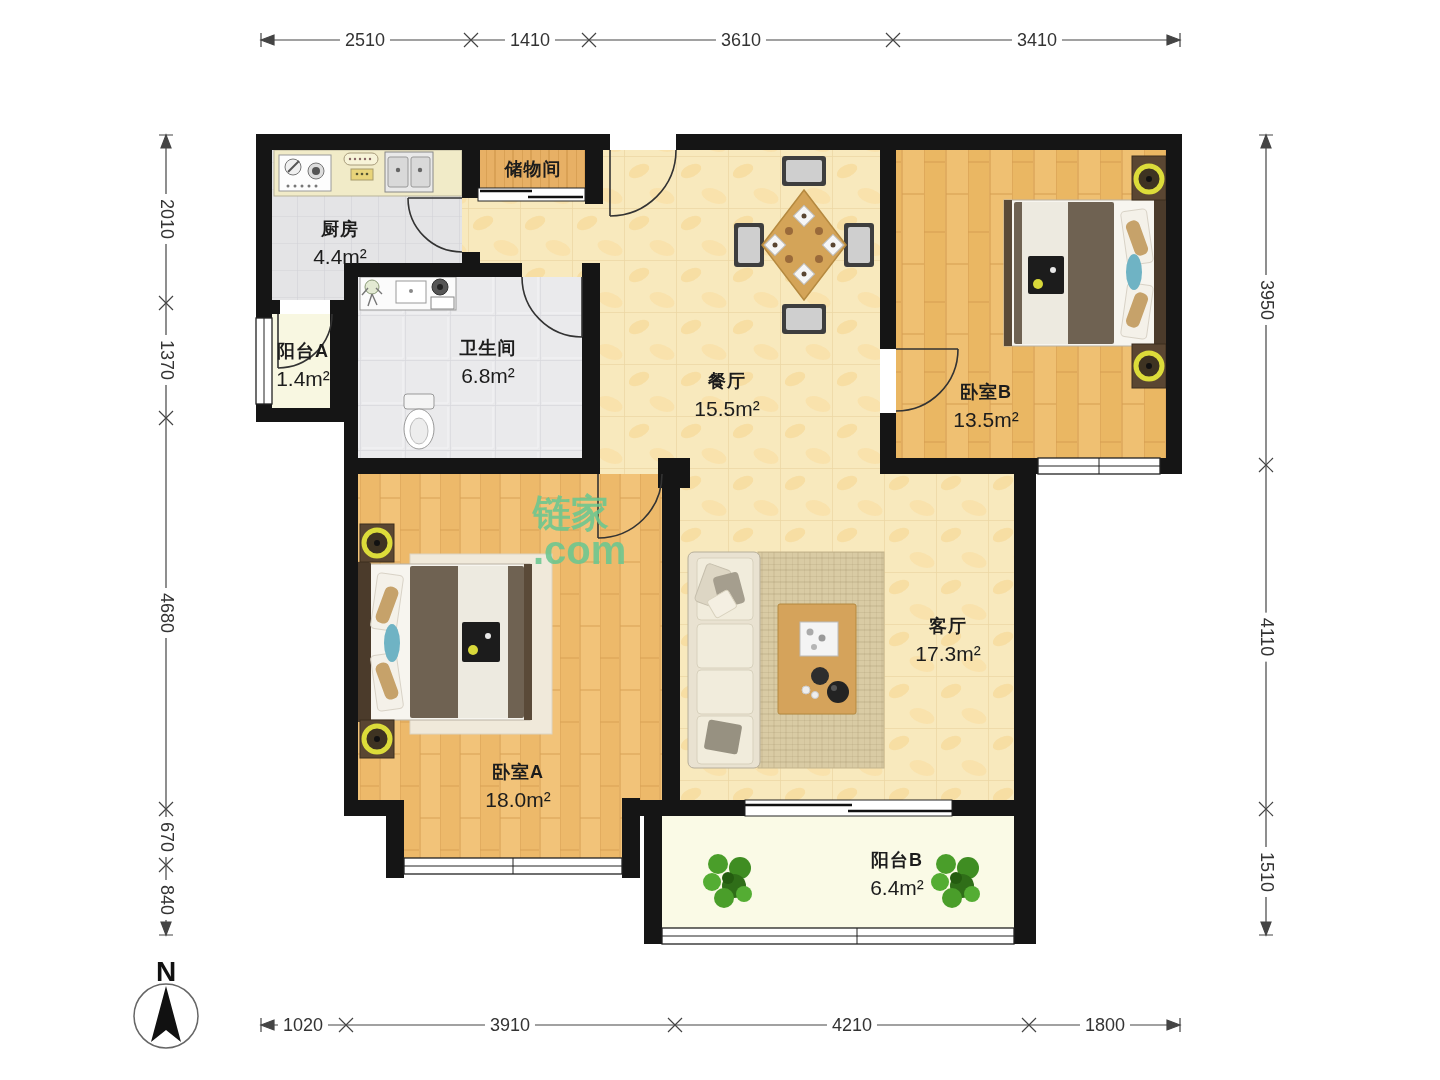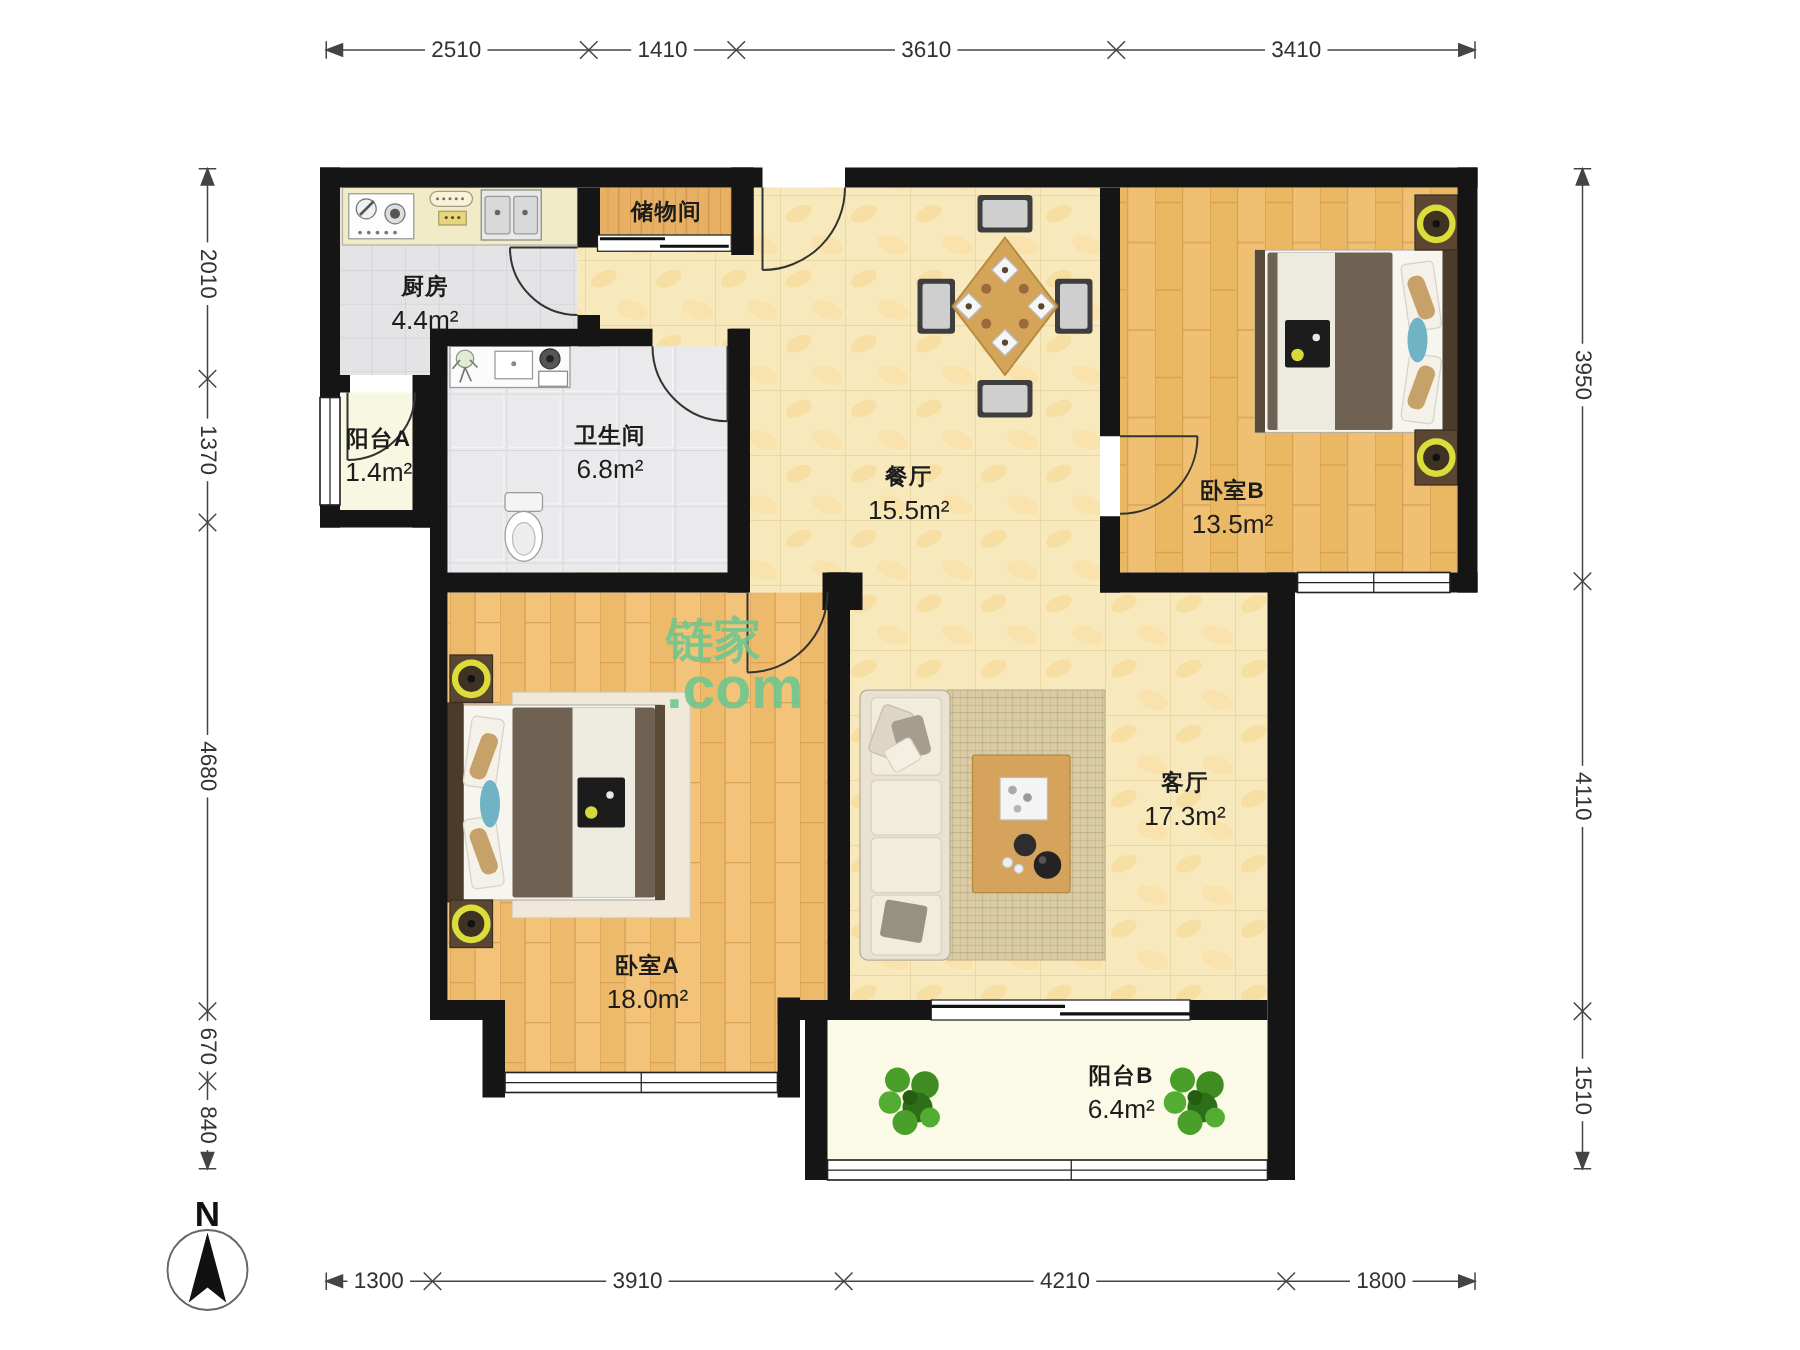--- a/index.html
+++ b/index.html
@@ -9,21 +9,21 @@
   .room-label{position:absolute;transform:translate(-50%,-50%);text-align:center;color:#1c1c1c;white-space:nowrap;}
   .room-name{font-size:18px;font-weight:600;letter-spacing:1px;line-height:28px;}
   .room-area{font-size:21px;font-weight:500;line-height:28px;text-align:center;}
   .dim{position:absolute;color:#333;font-size:18px;background:#ffffff;padding:0 5px;white-space:nowrap;}
   .dim-h{transform:translate(-50%,-50%);}
   .dim-v{transform:translate(-50%,-50%) rotate(90deg);}
   .watermark{position:absolute;left:533px;top:492px;display:flex;align-items:flex-start;pointer-events:none;}
   .wm-main{font-size:80px;font-weight:bold;letter-spacing:-3px;line-height:72px;color:rgba(106,198,144,0.82);}
   .wm-side{display:flex;flex-direction:column;margin-top:2px;}
   .wm-cn{font-size:38px;font-weight:bold;line-height:38px;color:rgba(106,198,144,0.88);}
-  .wm-com{font-size:47px;font-weight:bold;line-height:36px;color:rgba(106,198,144,0.88);}
+  .wm-com{font-size:40px;font-weight:bold;line-height:36px;color:rgba(106,198,144,0.88);}
   .compass-n{position:absolute;left:166px;top:972px;transform:translate(-50%,-50%);
              font-size:28px;font-weight:bold;color:#111;}
 </style>
 </head>
 <body>
 
 <div id="stage">
 
 <svg id="plan-svg" width="1440" height="1080" viewBox="0 0 1440 1080" xmlns="http://www.w3.org/2000/svg">
   <defs>
@@ -385,21 +385,21 @@
 <div class="room-label" style="left:849px;top:874px;margin-left:48px;">
   <div class="room-name">阳台B</div>
   <div class="room-area">6.4m²</div>
 </div>
 
 <div class="dim dim-h" style="left:365px;top:40px;">2510</div>
 <div class="dim dim-h" style="left:530px;top:40px;">1410</div>
 <div class="dim dim-h" style="left:741px;top:40px;">3610</div>
 <div class="dim dim-h" style="left:1037px;top:40px;">3410</div>
 
-<div class="dim dim-h" style="left:303px;top:1025px;">1300</div>
+<div class="dim dim-h" style="left:303px;top:1025px;">1020</div>
 <div class="dim dim-h" style="left:510px;top:1025px;">3910</div>
 <div class="dim dim-h" style="left:852px;top:1025px;">4210</div>
 <div class="dim dim-h" style="left:1105px;top:1025px;">1800</div>
 
 <div class="dim dim-v" style="left:166px;top:219px;">2010</div>
 <div class="dim dim-v" style="left:166px;top:360px;">1370</div>
 <div class="dim dim-v" style="left:166px;top:613px;">4680</div>
 <div class="dim dim-v" style="left:166px;top:837px;">670</div>
 <div class="dim dim-v" style="left:166px;top:900px;">840</div>
 

